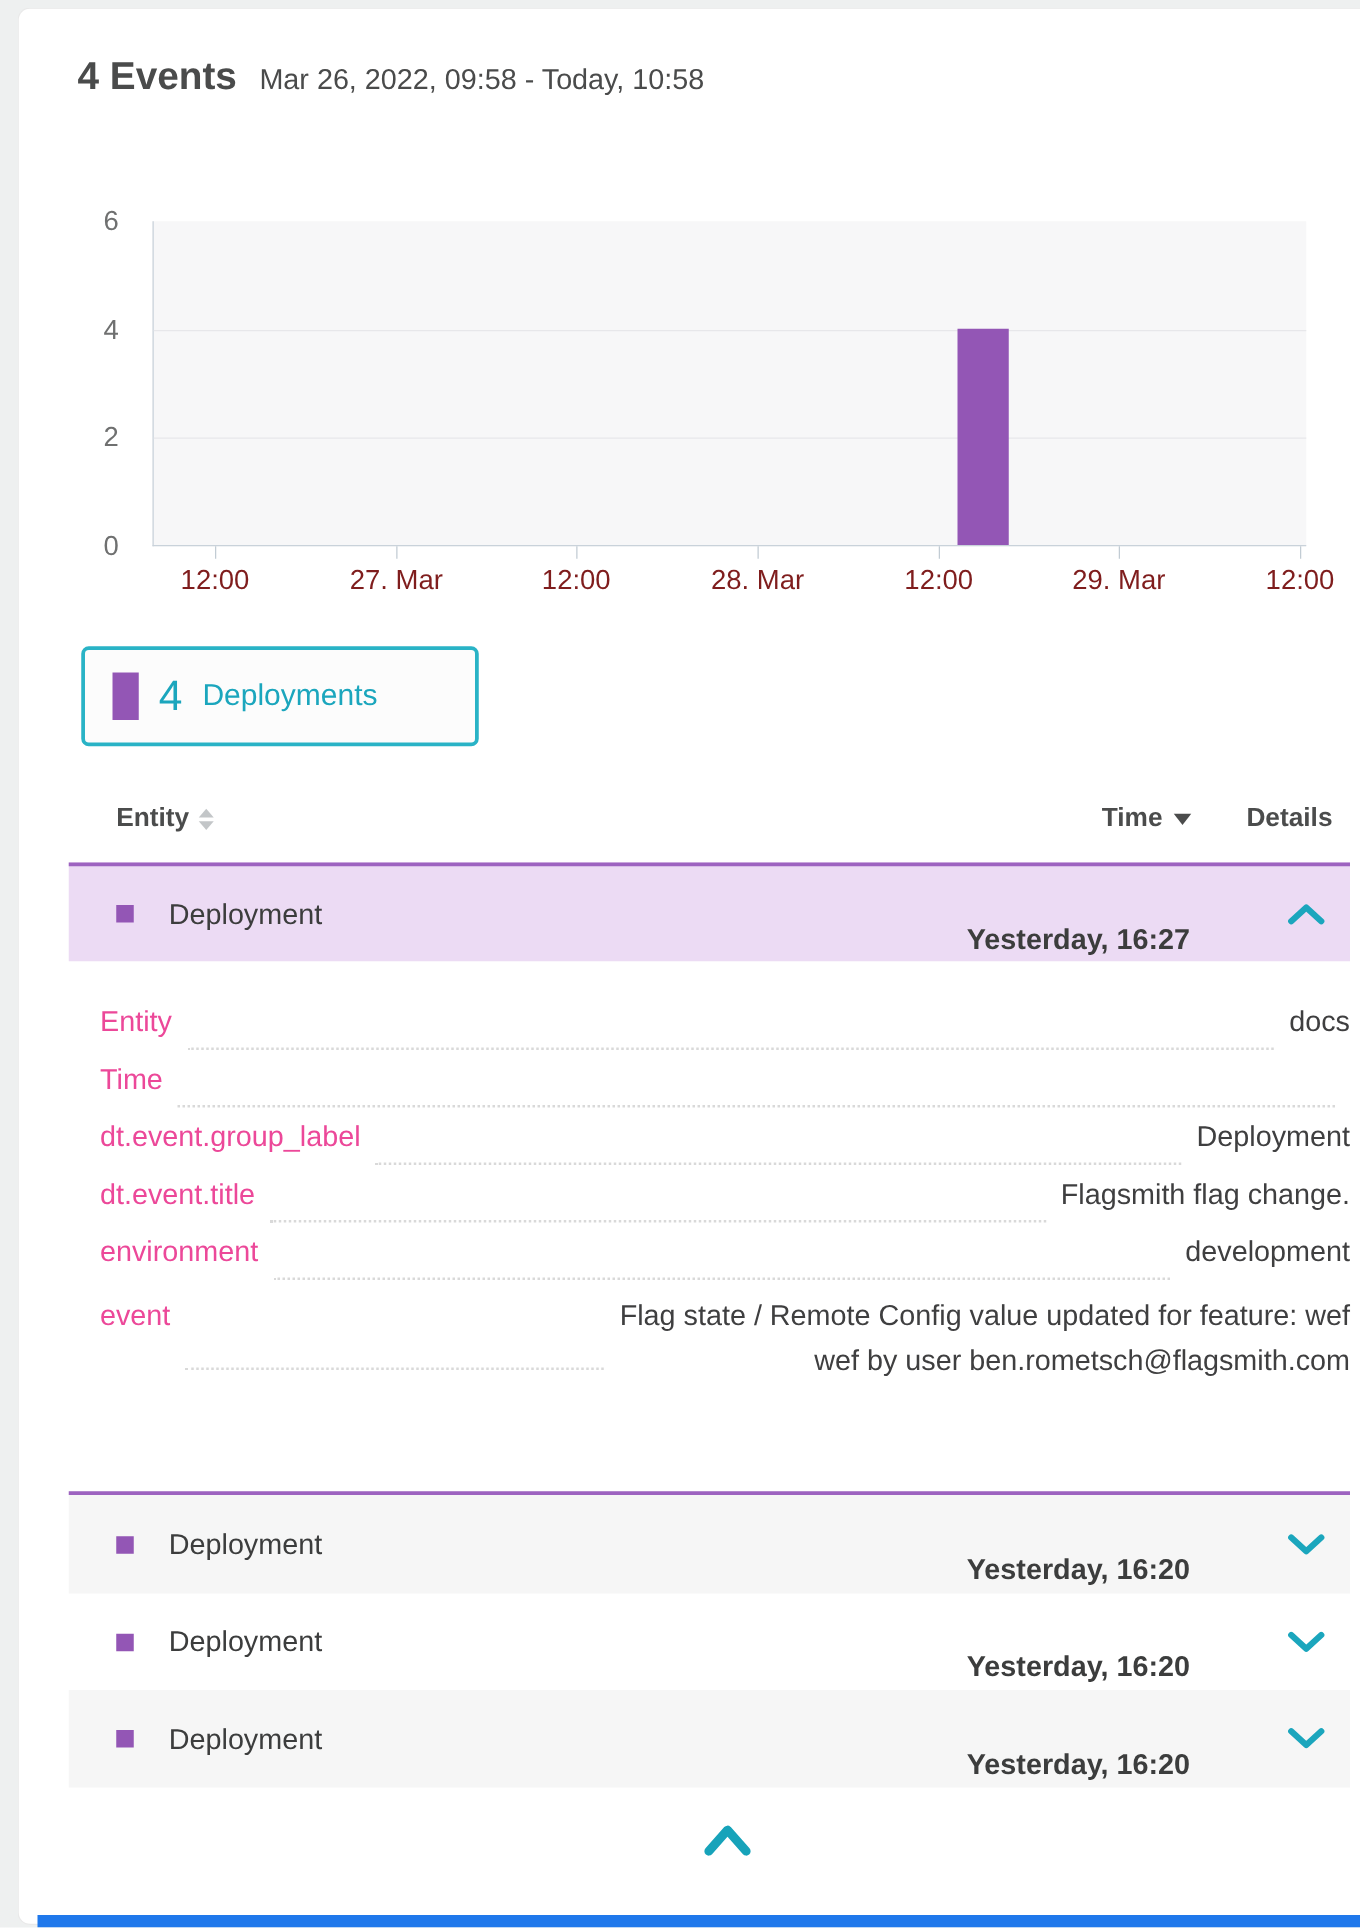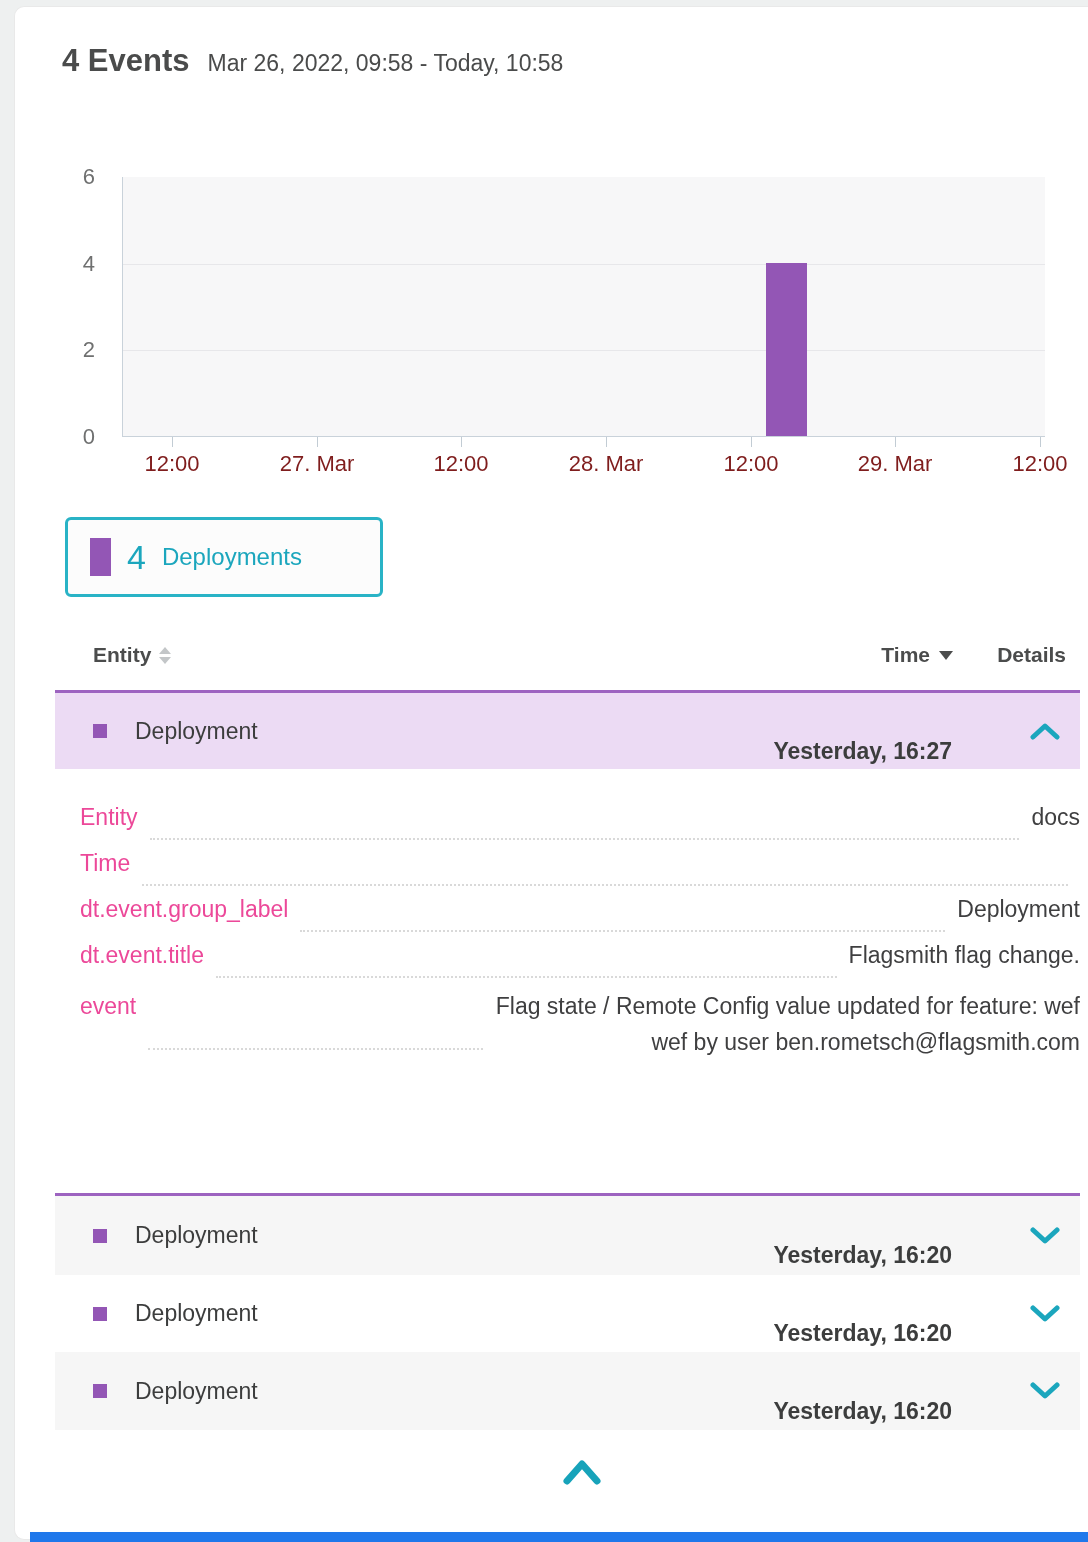--- a/index.html
+++ b/index.html
@@ -179,20 +179,25 @@
       <div class="drow">
         <span class="lbl">dt.event.group_label</span>
         <span class="leader"></span>
         <span class="val">Deployment</span>
       </div>
       <div class="drow">
         <span class="lbl">dt.event.title</span>
         <span class="leader"></span>
         <span class="val">Flagsmith flag change.</span>
       </div>
+      <div class="drow">
+        <span class="lbl">environment</span>
+        <span class="leader"></span>
+        <span class="val">development</span>
+      </div>
       <div class="drow drow-multi">
         <span class="lbl">event</span>
         <span class="leader"></span>
         <span class="val">Flag state / Remote Config value updated for feature: wefwef by user ben.rometsch@flagsmith.com</span>
       </div>
     </div>
 
     <div class="row row-2">
       <span class="sq"></span>
       <span class="ev">Deployment</span>

